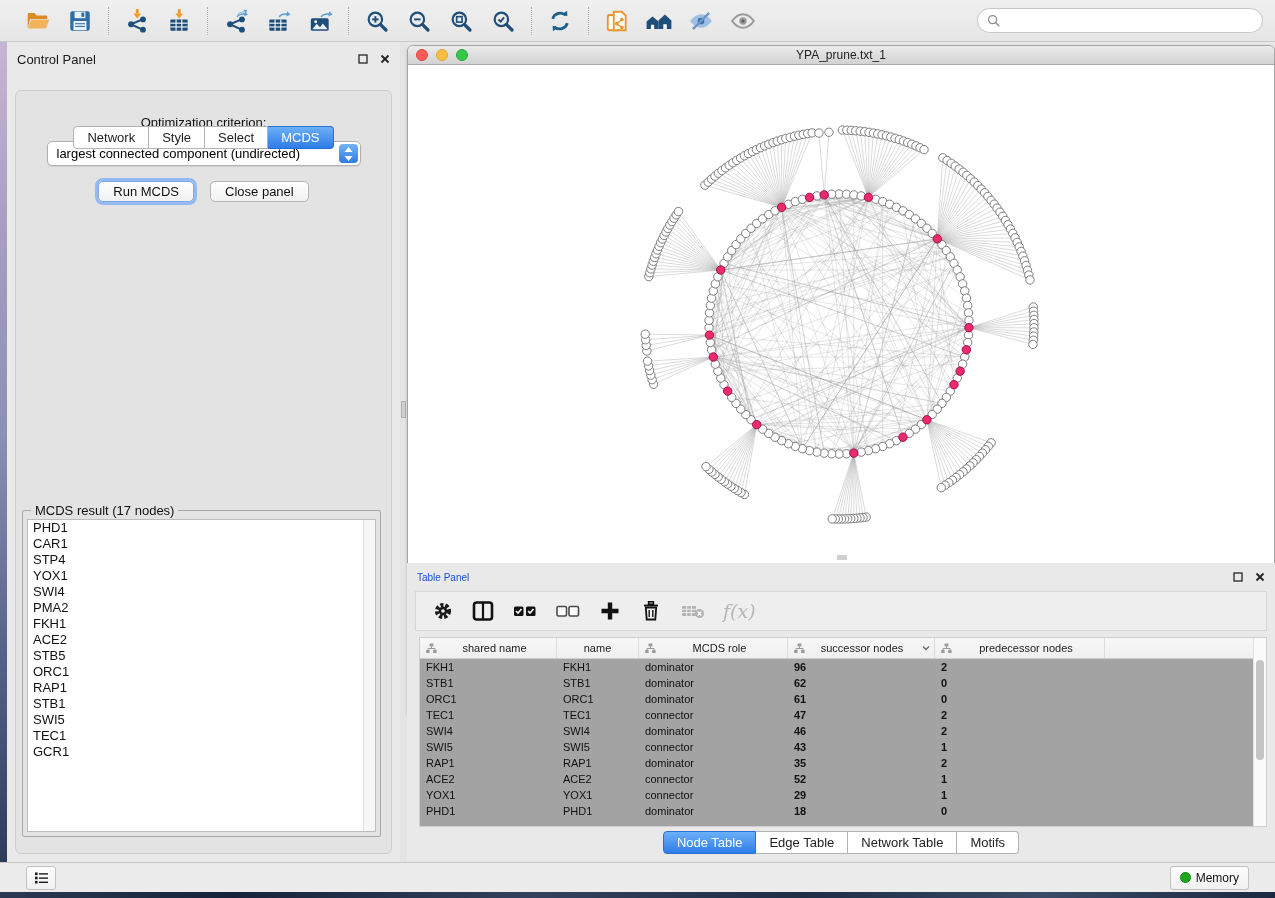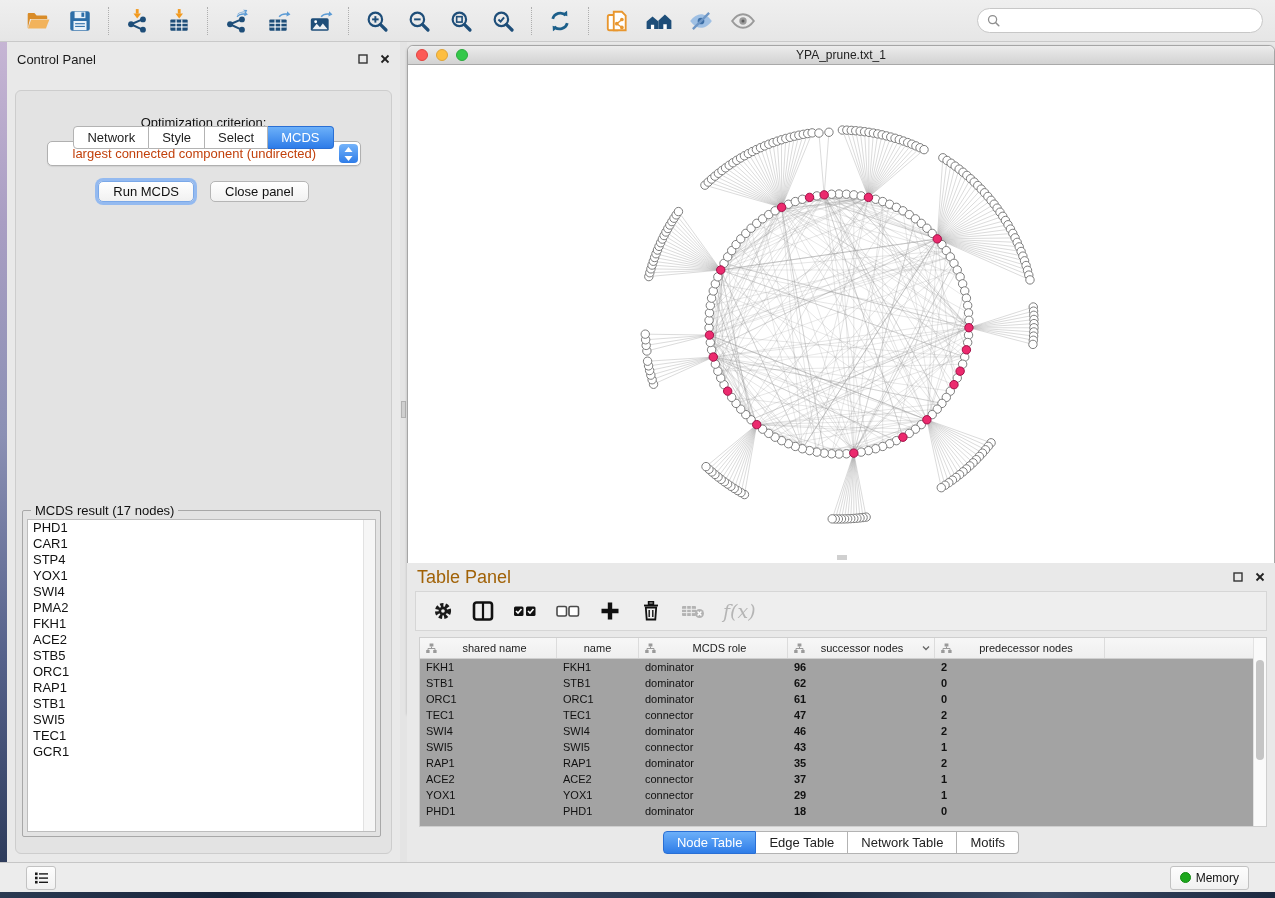--- a/index.html
+++ b/index.html
@@ -37,21 +37,21 @@
     border:1px solid #b3b3b3;border-left:none;cursor:pointer;margin-top:48px;}
   .seg-tab:first-child{border-left:1px solid #b3b3b3;border-radius:4px 0 0 4px;}
   .seg-tab:last-child{border-radius:0 4px 4px 0;}
   .seg-tab.active{background:linear-gradient(#6cb0f9,#2e7ce8);color:#fff;border-color:#2a6fd4;}
   #cp-content{position:absolute;left:8px;right:8px;top:48px;bottom:8px;background:#e3e3e3;
     border:1px solid #cdcdcd;border-radius:6px;}
   #opt-label{margin-top:24px;text-align:center;font-size:13px;color:#111;}
   #criterion-row{display:flex;justify-content:center;margin-top:11px;}
   #criterion-select{display:flex;align-items:center;width:312px;height:23px;background:#fff;
     border:1px solid #b0b0b0;border-radius:5px;cursor:pointer;box-shadow:0 1px 1px rgba(0,0,0,.08);}
-  #criterion-value{flex:1;font-size:13px;color:#c2410c;padding-left:25px;white-space:nowrap;}
+  #criterion-value{flex:1;font-size:13px;color:#000000;padding-left:9px;white-space:nowrap;}
   #criterion-stepper{width:19px;height:19px;margin-right:2px;border-radius:4px;
     background:linear-gradient(#74b3fa,#2e7ce8);display:flex;flex-direction:column;align-items:center;justify-content:center;gap:2px;}
   #buttons-row{display:flex;justify-content:center;gap:16px;margin-top:15px;}
   .mac-btn{height:21px;padding:0 14px;background:linear-gradient(#ffffff,#f1f1f1);border:1px solid #b5b5b5;
     border-radius:5px;font-size:13px;color:#111;cursor:pointer;font-family:"Liberation Sans",sans-serif;}
   #run-btn{box-shadow:0 0 0 3px rgba(106,164,248,.65);border-color:#7aa8e8;}
   #result-group{position:absolute;left:6px;right:10px;top:419px;bottom:16px;border:1px solid #a8a8a8;
     border-radius:2px;background:#e3e3e3;}
   #result-group-title{position:absolute;top:-8px;left:8px;background:#e3e3e3;padding:0 4px;font-size:13px;color:#111;}
   #result-list{position:absolute;left:4px;right:4px;top:8px;bottom:4px;background:#fff;border:1px solid #bdbdbd;overflow:hidden;}
@@ -72,21 +72,21 @@
   #light-close{background:#fc5b57;border:1px solid #e2443f;}
   #light-min{background:#fdbe41;border:1px solid #dfa437;}
   #light-zoom{background:#34c84a;border:1px solid #2baa3e;}
   #net-title{font-size:12px;color:#222;}
   #net-canvas{position:relative;width:100%;height:495px;background:#fff;overflow:hidden;border-radius:0;}
   #net-resize-handle{position:absolute;left:429px;bottom:0px;width:10px;height:5px;background:#d0d0d0;}
 
   
   #table-panel{left:407px;top:563px;width:868px;height:297px;background:#e9e9e9;}
   #tp-header{height:24px;display:flex;align-items:center;padding:2px 10px 0 10px;}
-  #tp-title{font-size:18px;color:#a16207;}
+  #tp-title{font-size:10px;color:#1d4ed8;}
   #tp-toolbar{position:absolute;left:8px;right:8px;top:28px;height:40px;background:#eeeeee;
     border:1px solid #d6d6d6;display:flex;align-items:center;gap:17px;padding-left:16px;box-sizing:border-box;}
   .tp-btn{display:flex;align-items:center;justify-content:center;cursor:pointer;}
   .tp-btn.disabled{cursor:default;}
   #fx-label{font-family:"DejaVu Serif",serif;font-style:italic;font-size:19px;color:#b5b5b5;}
   #table-wrap{position:absolute;left:12px;right:8px;top:74px;height:190px;background:#a3a3a3;border:1px solid #cfcfcf;
     box-sizing:border-box;overflow:hidden;}
   #table-header{display:flex;height:20px;background:linear-gradient(#f7f7f7,#efefef);border-bottom:1px solid #cfcfcf;}
   .th-cell{display:flex;align-items:center;border-right:1px solid #dcdcdc;box-sizing:border-box;
     font-size:11px;color:#222;padding:0 4px;cursor:pointer;}
@@ -1276,21 +1276,21 @@
           <div class="td" style="width: 137px;">RAP1</div>
           <div class="td" style="width: 82px;">RAP1</div>
           <div class="td" style="width: 149px;">dominator</div>
           <div class="td num" style="width: 147px;">35</div>
           <div class="td num" style="width: 170px;">2</div>
         </div>
         <div class="tr">
           <div class="td" style="width: 137px;">ACE2</div>
           <div class="td" style="width: 82px;">ACE2</div>
           <div class="td" style="width: 149px;">connector</div>
-          <div class="td num" style="width: 147px;">37</div>
+          <div class="td num" style="width: 147px;">52</div>
           <div class="td num" style="width: 170px;">1</div>
         </div>
         <div class="tr">
           <div class="td" style="width: 137px;">YOX1</div>
           <div class="td" style="width: 82px;">YOX1</div>
           <div class="td" style="width: 149px;">connector</div>
           <div class="td num" style="width: 147px;">29</div>
           <div class="td num" style="width: 170px;">1</div>
         </div>
         <div class="tr">

